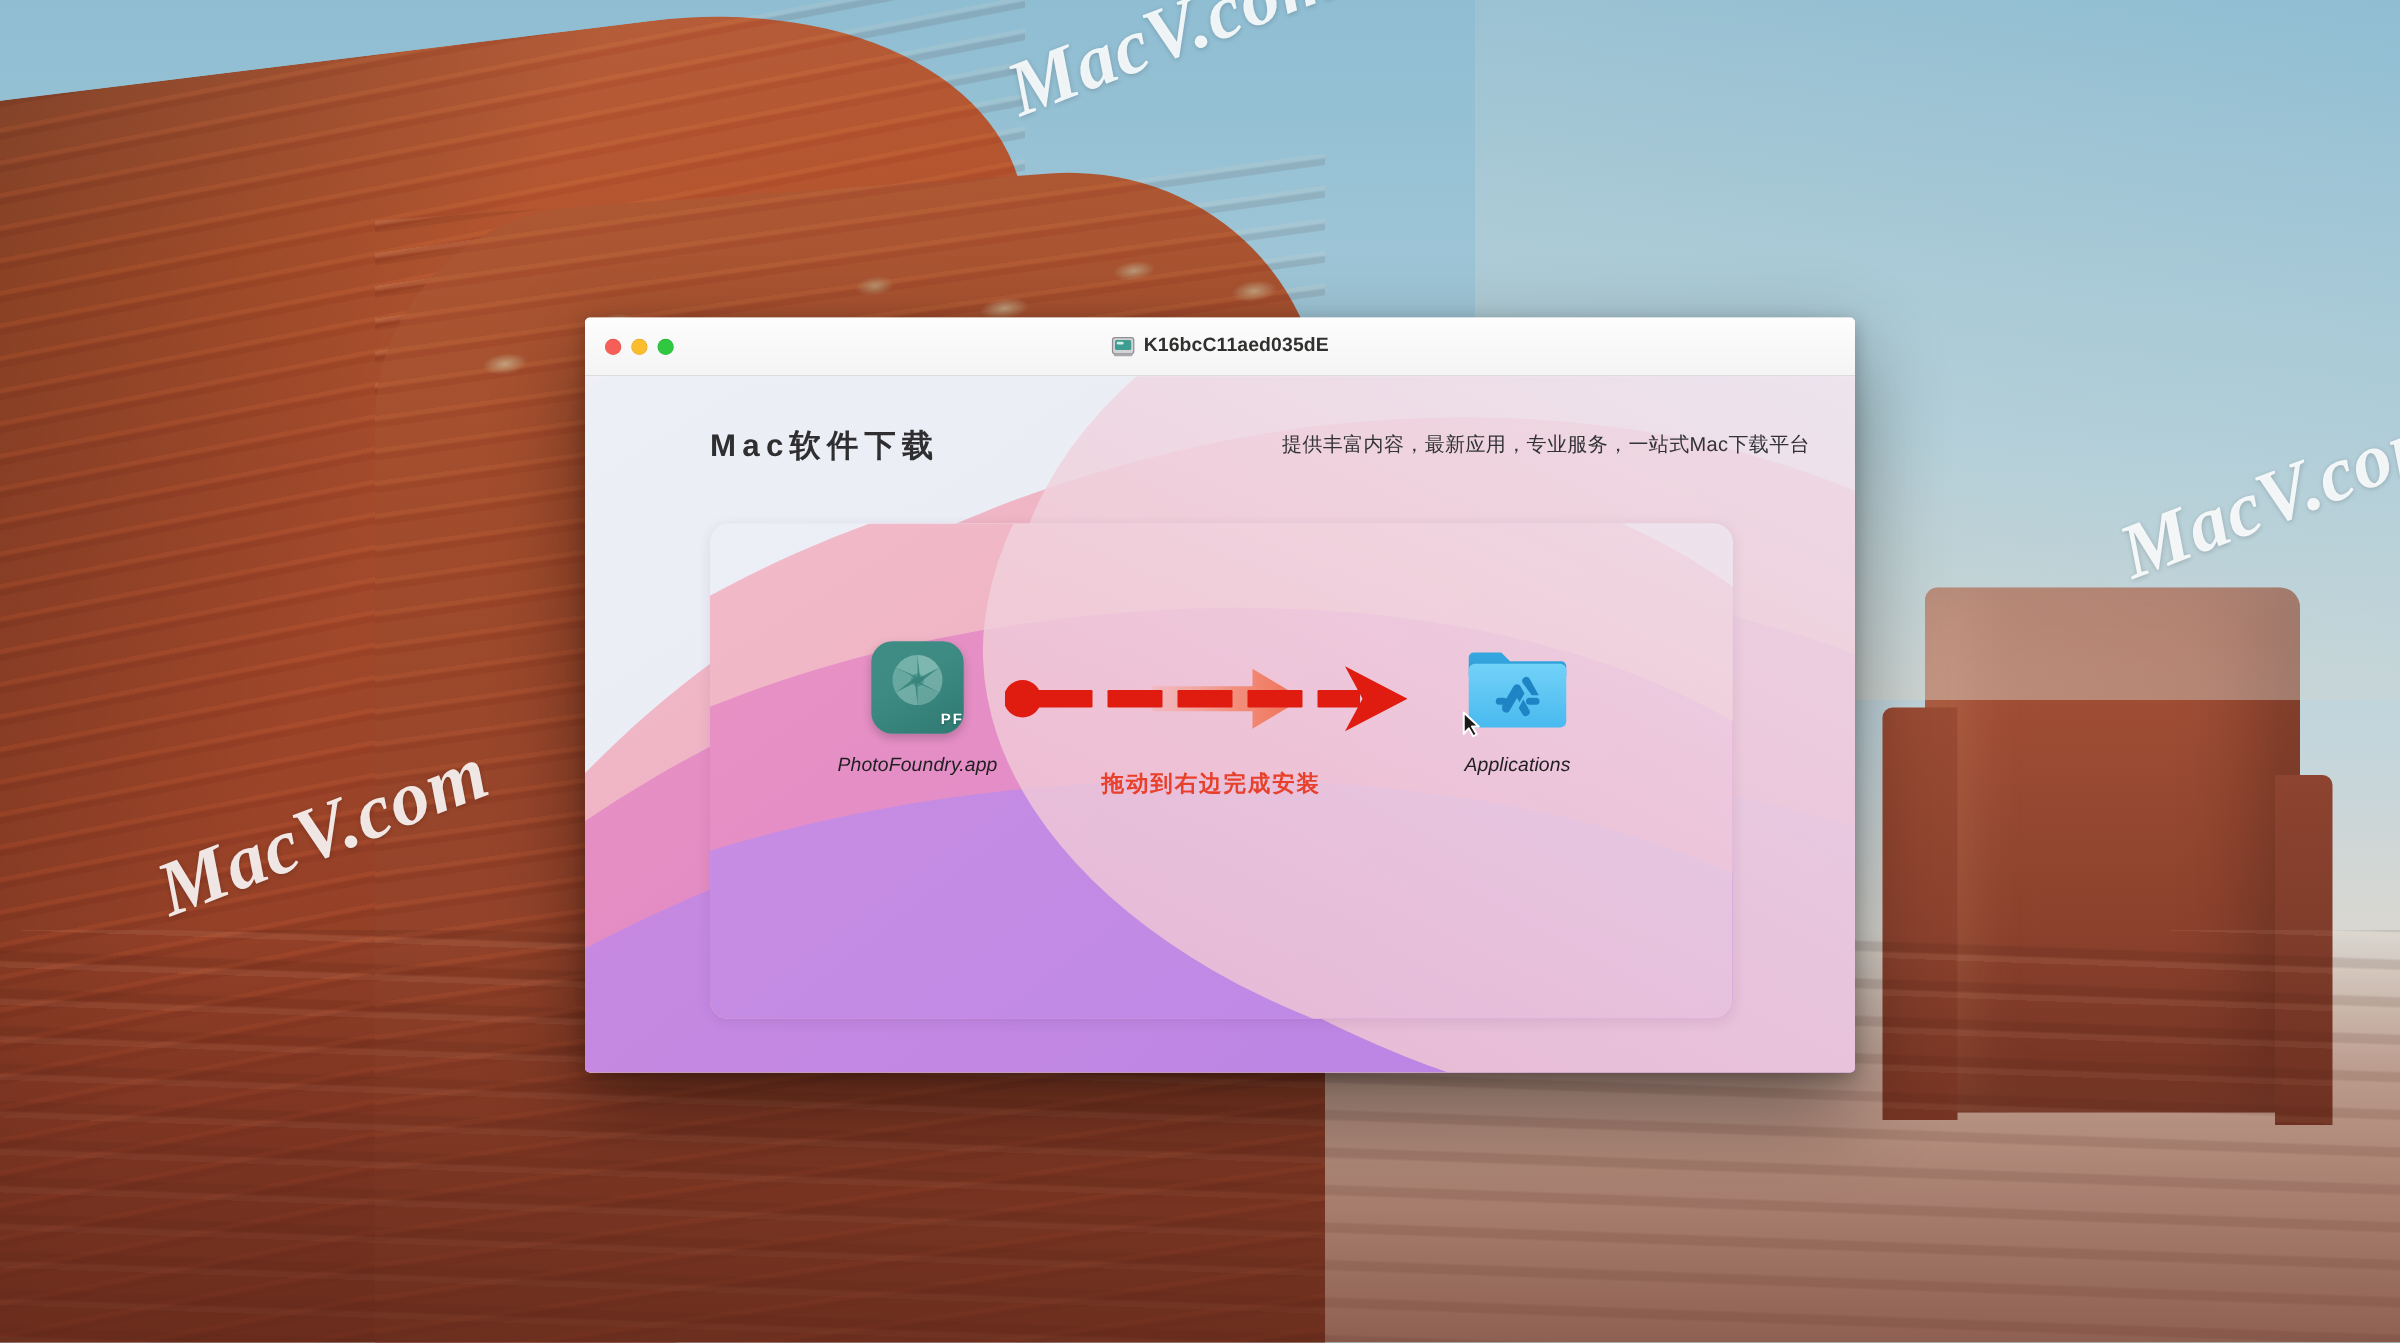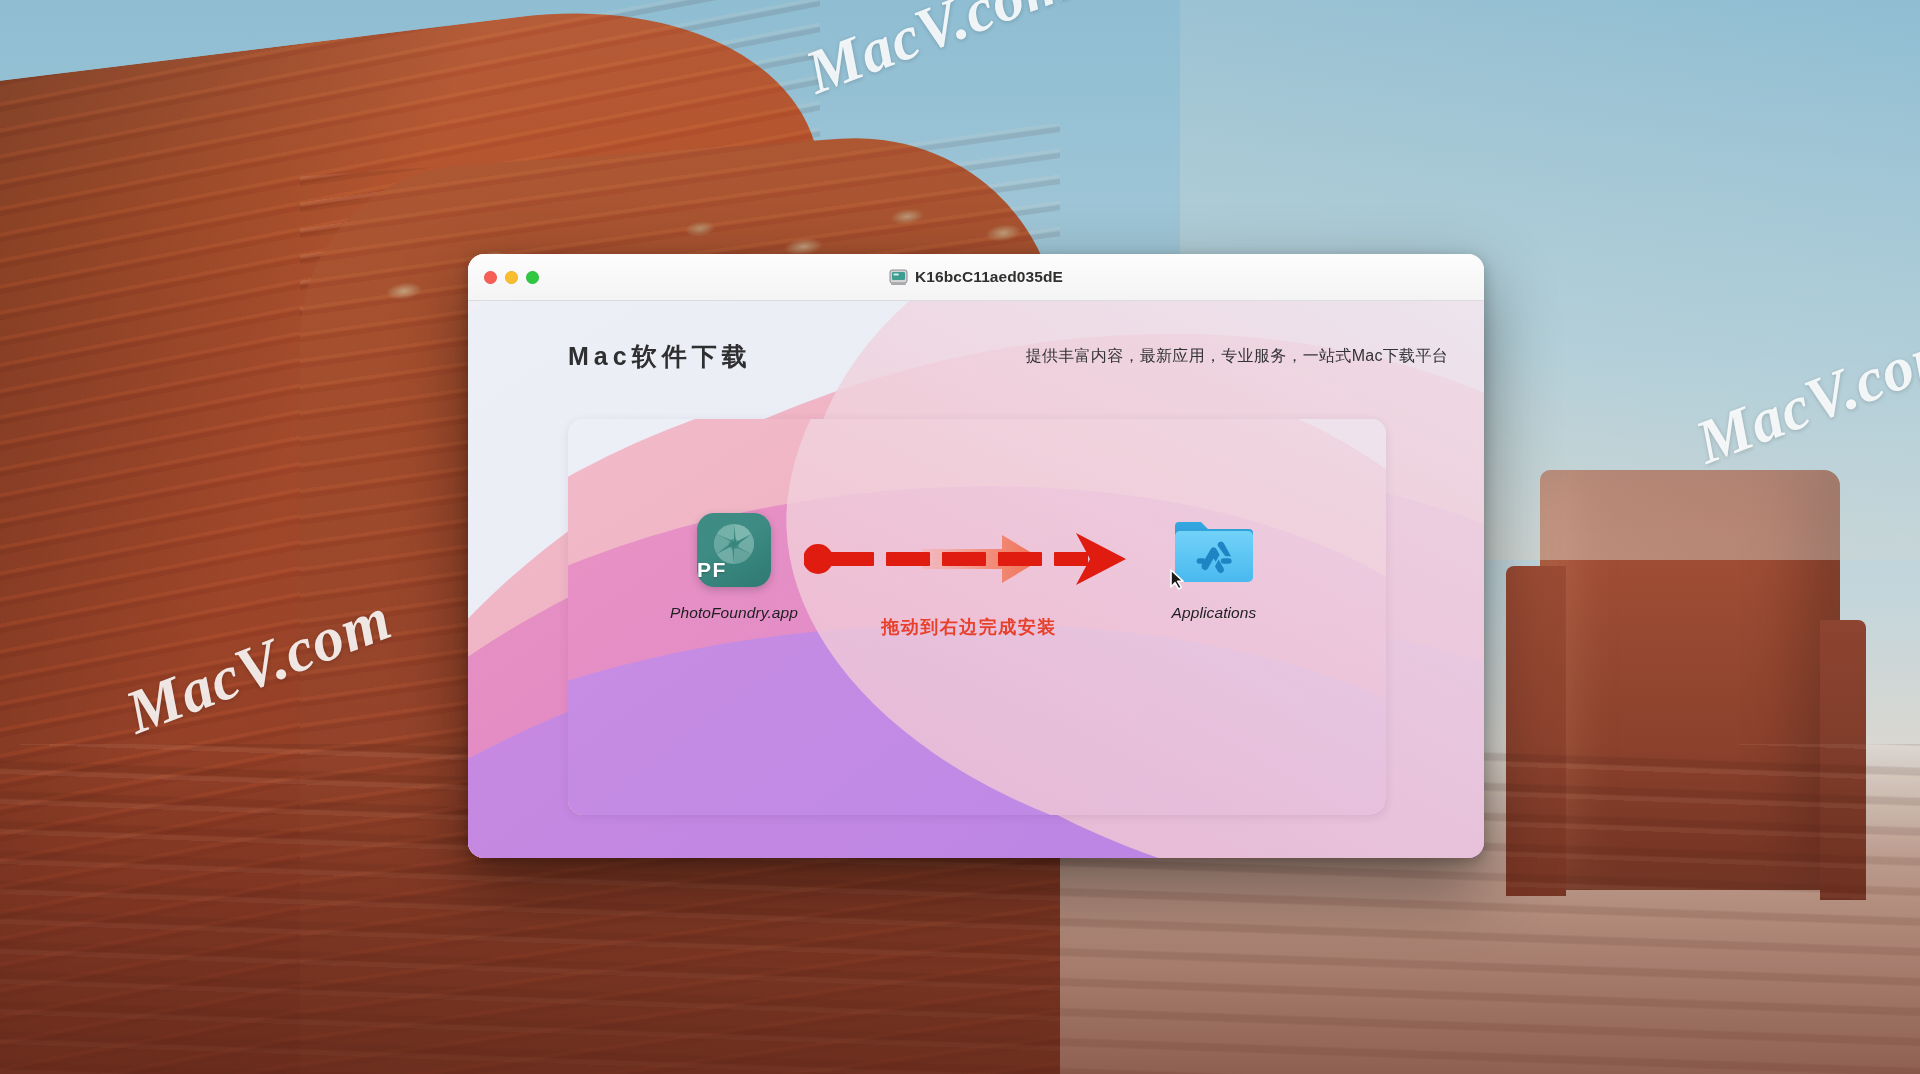--- a/index.html
+++ b/index.html
@@ -92,21 +92,21 @@
     text-shadow:0 1px 4px rgba(0,0,0,.18);
     user-select:none;
   }
   .wm1 { left:800px;  top:-10px;  font-size:62px; transform:rotate(-21deg); }
   .wm2 { left:1690px; top:360px;  font-size:62px; transform:rotate(-21deg); }
   .wm3 { left:120px;  top:630px;  font-size:62px; transform:rotate(-21deg); }
 
   
   #dmg-window {
     position:absolute; left:468px; top:254px; width:1016px; height:604px;
-    border-radius:16px;
+    border-radius:4px;
     box-shadow:0 28px 70px rgba(0,0,0,.42), 0 4px 14px rgba(0,0,0,.25);
     overflow:hidden;
     background:#fff;
   }
   .titlebar {
     position:relative; height:47px;
     background:linear-gradient(180deg,#fdfdfd,#f4f4f5);
     border-bottom:1px solid #dcdcdf;
     display:flex; align-items:center;
   }
@@ -240,22 +240,22 @@
 
   
   .app-icon {
     position:relative; width:74px; height:74px; border-radius:17px;
     background:linear-gradient(150deg,#3e8c84 0%, #3d8b83 40%, #2f7a73 100%);
     box-shadow:0 3px 8px rgba(0,0,0,.20);
     overflow:hidden;
   }
   .pf-badge {
     position:absolute; left:0; right:0; bottom:5px;
-    font-size:21px; font-weight:800; color:#ffffff;
-    letter-spacing:1.5px; text-align:left;
+    font-size:12px; font-weight:800; color:#ffffff;
+    letter-spacing:1.5px; text-align:right;
     text-shadow:0 1px 2px rgba(0,0,0,.25);
   }
 
   
   .folder { position:relative; width:86px; height:72px; }
   .alias-badge { position:absolute; left:-4px; bottom:-4px; width:24px; height:24px; }
 
   
   .term {
     position:relative; width:74px; height:64px; border-radius:5px;

